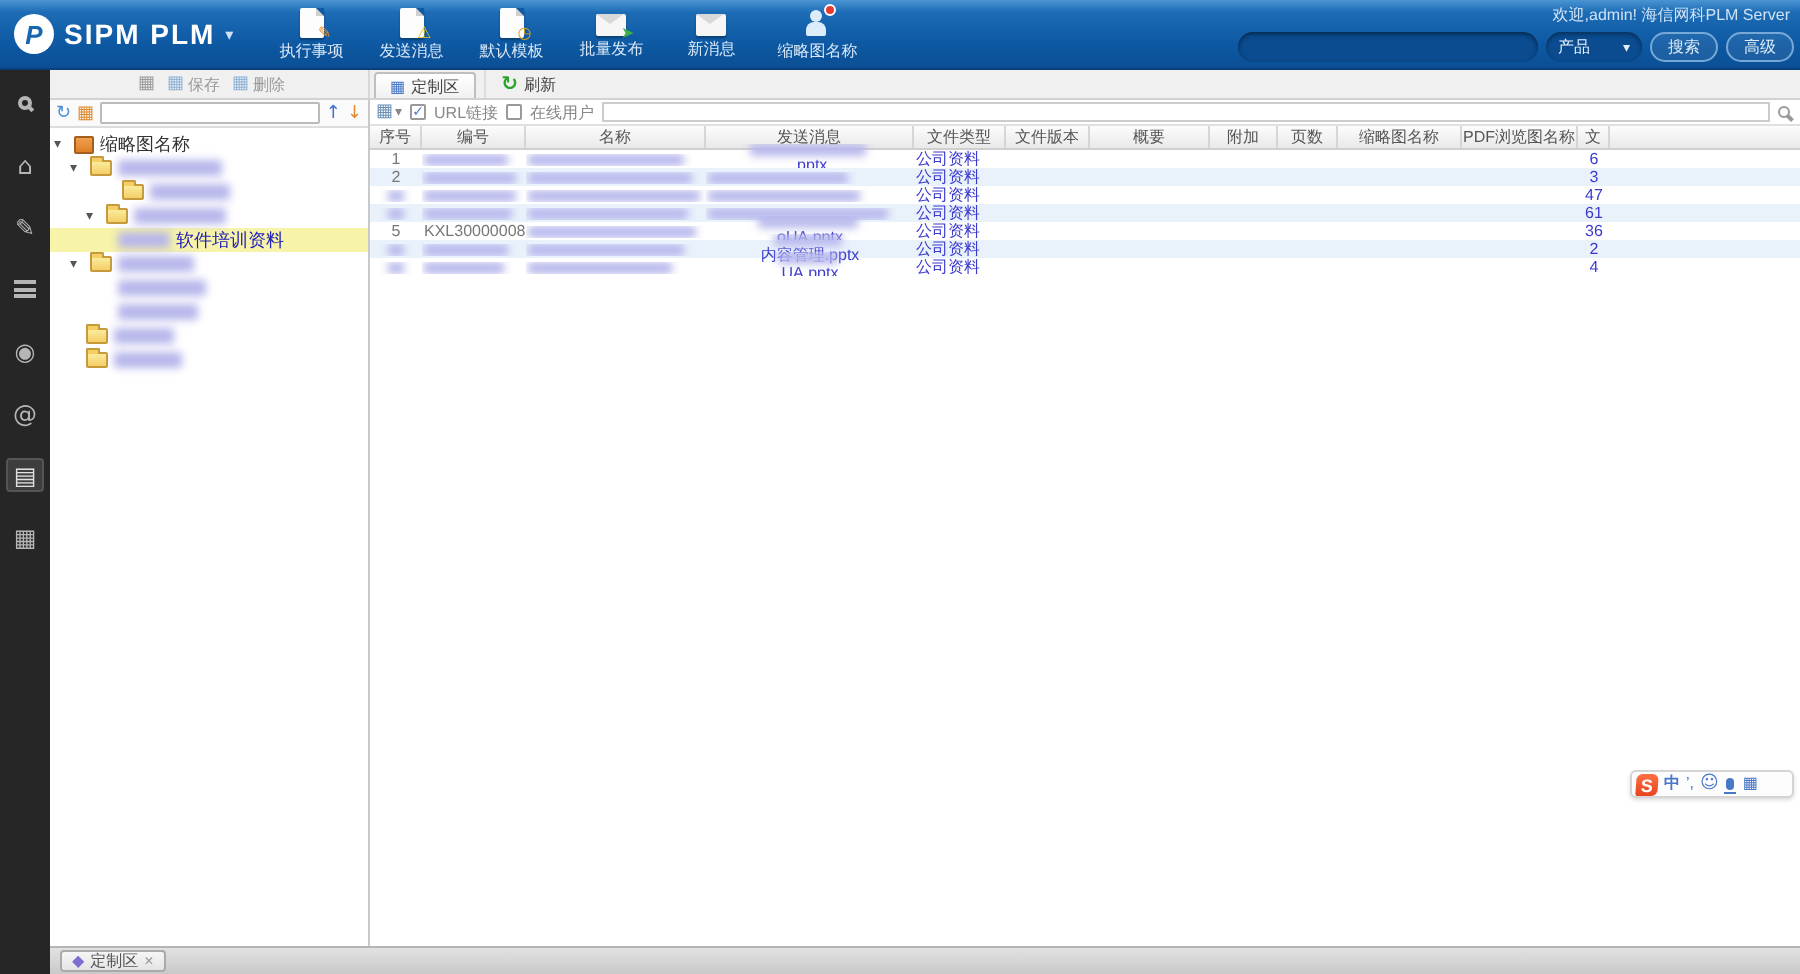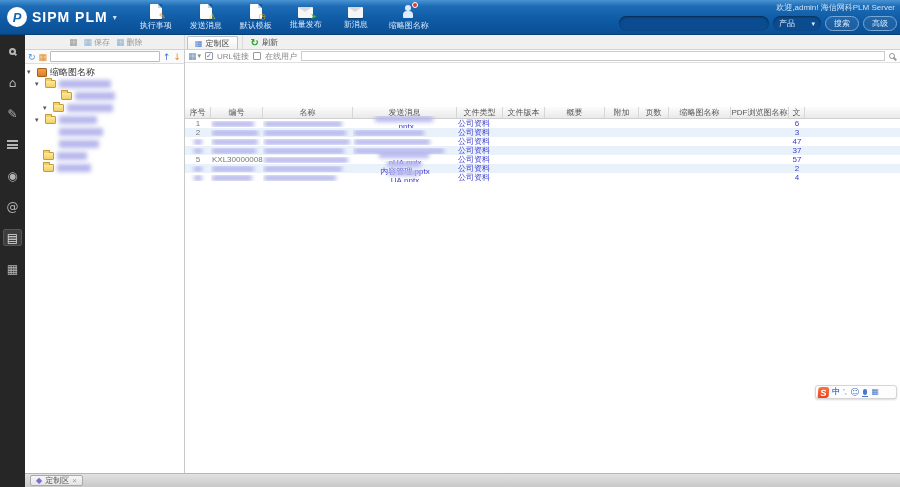--- a/index.html
+++ b/index.html
@@ -95,21 +95,21 @@
   .colpick{display:flex;align-items:center;gap:1px;color:#6a8fb5;font-size:9px;cursor:pointer;}
   .colpick .crt{font-size:7px;color:#888;}
   .cb{width:8px;height:8px;border:1px solid #999;background:#fff;border-radius:1px;display:flex;align-items:center;justify-content:center;
       font-size:7px;color:#4a78c8;line-height:7px;cursor:pointer;flex:none;}
   .cb-label{color:#888;font-size:8px;cursor:pointer;}
   .filter-input{flex:1;height:10px;border:1px solid #ccc;background:#fff;min-width:0;}
   .mag2{width:6px;height:6px;border:1.5px solid #999;border-radius:50%;position:relative;flex:none;margin-right:2px;cursor:pointer;}
   .mag2:after{content:"";position:absolute;width:4px;height:1.5px;background:#999;transform:rotate(45deg);right:-3px;bottom:-1px;}
 
   .thead,.tr{display:grid;grid-template-columns:26px 52px 90px 104px 46px 42px 60px 34px 30px 62px 58px 16px;}
-  .thead{height:12px;background:linear-gradient(#fcfcfc,#e9e9e9);border-bottom:1px solid #cfcfcf;flex:none;margin-top:44px;}
+  .thead{height:12px;background:linear-gradient(#fcfcfc,#e9e9e9);border-bottom:1px solid #cfcfcf;flex:none;}
   .th{font-size:8px;color:#555;display:flex;align-items:center;justify-content:center;border-right:1px solid #d6d6d6;
       white-space:nowrap;overflow:hidden;cursor:pointer;}
   .tr{height:9px;align-items:center;cursor:pointer;}
   .tr.alt{background:#e9f1fb;}
   .td{font-size:8px;line-height:9px;padding:0 1px;white-space:nowrap;overflow:hidden;display:flex;align-items:center;}
   .td.center{justify-content:center;}
   .td.right{justify-content:flex-end;}
   .td .blur{height:6px;}
   .blue{color:#3a3ace;}
   .gray{color:#777;}
@@ -264,20 +264,24 @@
             </div>
             <div class="trow" style="padding-left:26px;">
               <span class="tri g ph">▾</span>
               <span class="folder"></span>
               <span class="blur" style="width:40px;"></span>
             </div>
             <div class="trow" style="padding-left:18px;">
               <span class="tri g">▾</span>
               <span class="folder"></span>
               <span class="blur" style="width:46px;"></span>
+            </div>
+            <div class="trow hl" style="padding-left:34px;">
+              <span class="blur" style="width:26px;"></span>
+              <span class="tlabel sel">软件培训资料</span>
             </div>
             <div class="trow" style="padding-left:10px;">
               <span class="tri g">▾</span>
               <span class="folder"></span>
               <span class="blur" style="width:38px;"></span>
             </div>
             <div class="trow" style="padding-left:34px;">
               <span class="blur" style="width:44px;"></span>
             </div>
             <div class="trow" style="padding-left:34px;">
@@ -379,35 +383,35 @@
                 <span class="blur" style="width:44px;"></span>
               </div>
             <div class="td">
                 <span class="blur" style="width:80px;"></span>
               </div>
             <div class="td">
                 <span class="blur" style="width:90px;"></span>
               </div>
             <div class="td blue">公司资料</div>
             <div class="td" style="grid-column:span 6;"></div>
-            <div class="td right blue">37</div>
+            <div class="td right blue">61</div>
           </div>
           <div class="tr">
             <div class="td center gray">5</div>
             <div class="td gray">KXL30000008</div>
             <div class="td">
                 <span class="blur" style="width:84px;"></span>
               </div>
             <div class="td right">
                 <span class="blur" style="width:50px;margin-right:2px;"></span>
                 <span class="blue">oUA.pptx</span>
               </div>
             <div class="td blue">公司资料</div>
             <div class="td" style="grid-column:span 6;"></div>
-            <div class="td right blue">57</div>
+            <div class="td right blue">36</div>
           </div>
           <div class="tr alt">
             <div class="td center">
                 <span class="blur" style="width:8px;"></span>
               </div>
             <div class="td">
                 <span class="blur" style="width:42px;"></span>
               </div>
             <div class="td">
                 <span class="blur" style="width:78px;"></span>

